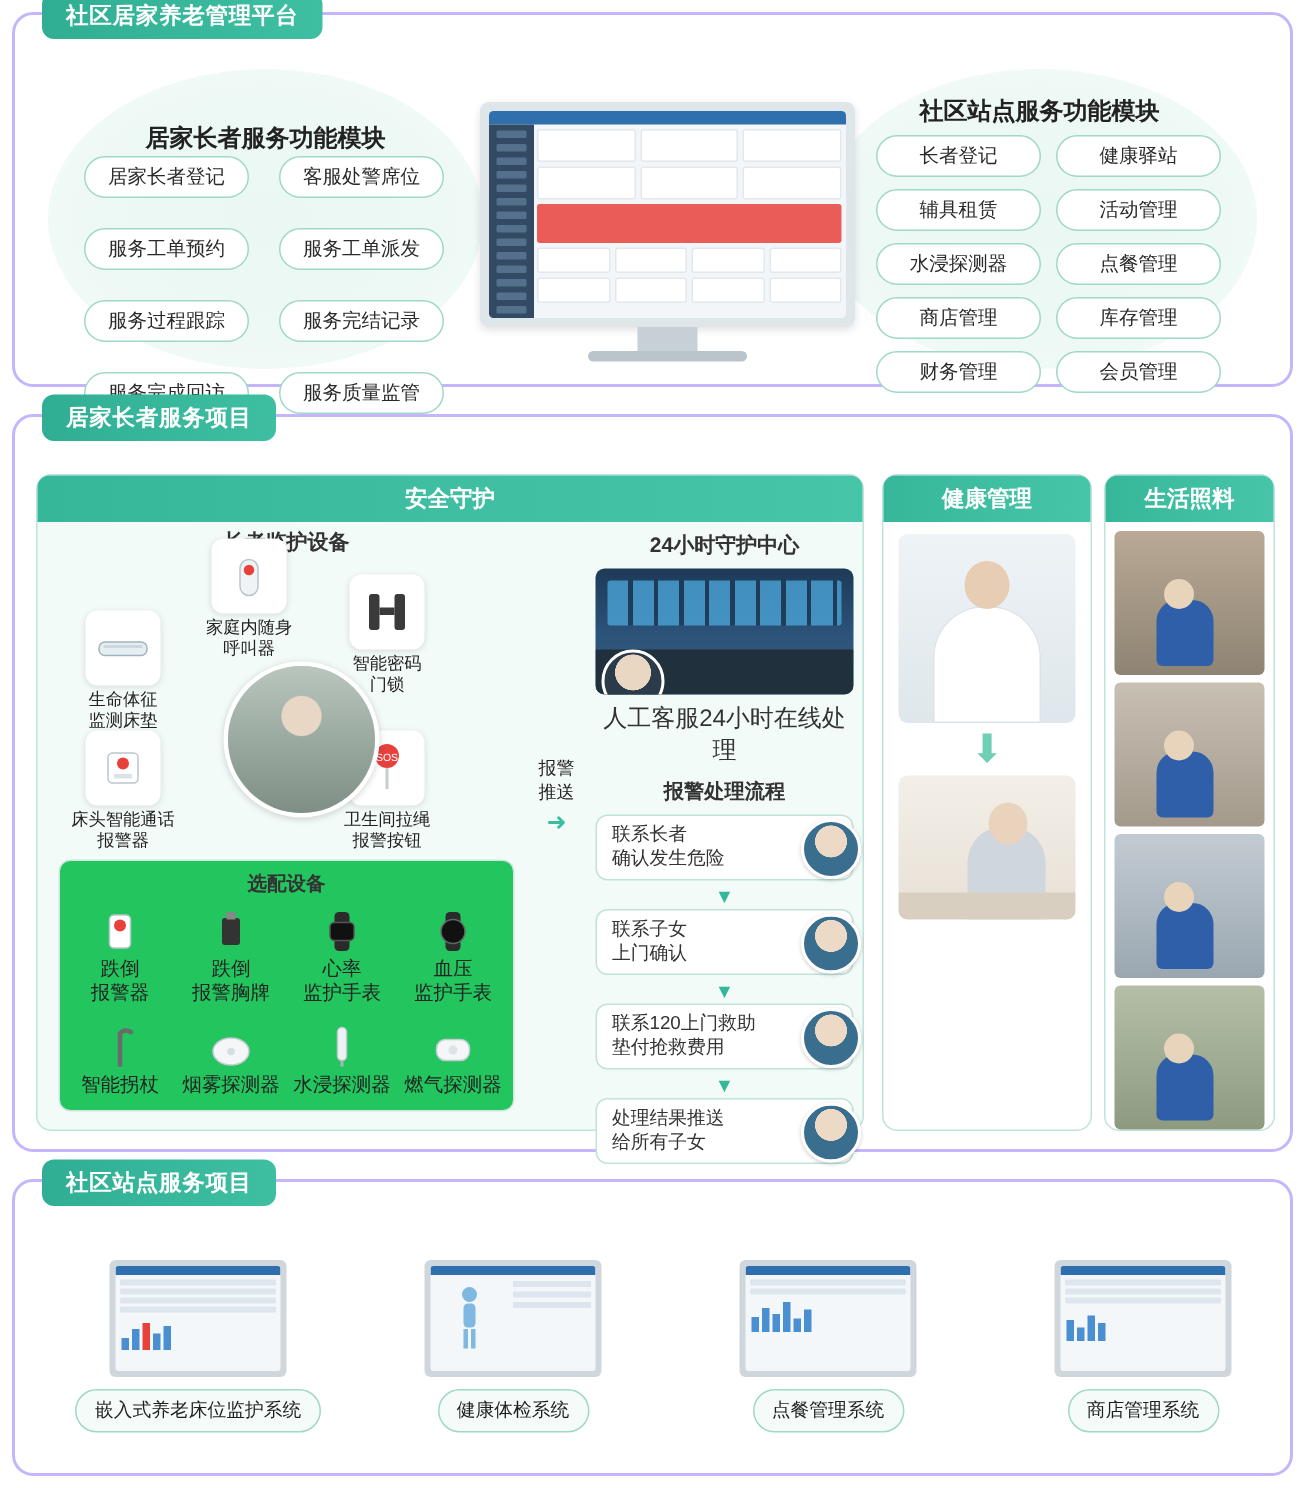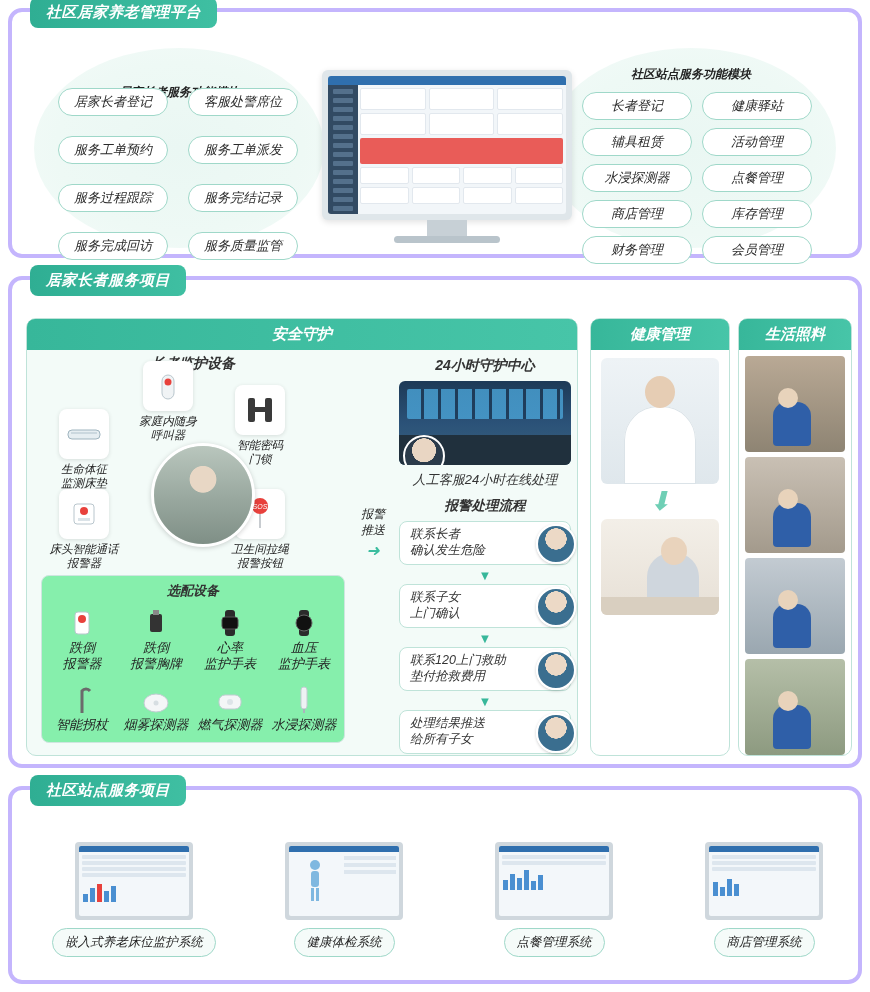--- a/index.html
+++ b/index.html
@@ -8,24 +8,23 @@
     width: 870px; height: 992px;
     background: #ffffff;
     font-family: "Liberation Sans", sans-serif;
     color: #333;
   }
   .page { position: relative; width: 870px; height: 992px; overflow: hidden; }
 
   
   .panel {
     position: absolute;
-    border: 4px solid #c4b5fd;
+    border: 2px solid #c4b5fd;
     border-radius: 14px;
     background: #ffffff;
-    font-style: italic;
   }
   .panel-title {
     position: absolute;
     top: -15px; left: 18px;
     background: linear-gradient(90deg,#2fae93,#3fbfa2);
     color: #fff;
     font-size: 15px;
     font-weight: bold;
     padding: 6px 16px;
     border-radius: 8px;
@@ -38,40 +37,40 @@
   .blob {
     position: absolute;
     border-radius: 50%;
     background: radial-gradient(ellipse at center, #eaf7f3 0%, #eef9f5 60%, #f4fbf9 100%);
   }
   #blob-left { left: 22px; top: 36px; width: 290px; height: 200px; }
   #blob-right { right: 22px; top: 36px; width: 290px; height: 200px; }
   .blob-title {
     position: absolute;
     width: 100%; text-align: center;
-    font-size: 12px; font-weight: bold; color: #222;
+    font-size: 16px; font-weight: bold; color: #222;
   }
   .pill {
     display: inline-flex; align-items: center; justify-content: center;
     border: 1px solid #9fd8c9;
     border-radius: 20px;
     background: #fff;
     color: #2a2a2a;
     font-size: 13px;
     height: 28px;
     padding: 0 10px;
     white-space: nowrap;
   }
   .pill-grid {
     position: absolute;
     display: grid;
     grid-template-columns: repeat(2, 1fr);
     gap: 8px 10px;
   }
-  #grid-left { left: 46px; top: 76px; width: 240px; gap: 20px; }
+  #grid-left { left: 46px; top: 94px; width: 240px; gap: 20px; }
   #grid-right { right: 46px; top: 80px; width: 230px; }
 
   
   #screen-mock {
     position: absolute;
     left: 310px; top: 58px; width: 250px; height: 175px;
   }
   .monitor {
     position: absolute; left: 0; top: 0; width: 250px; height: 150px;
     background: #dfe6ea; border-radius: 6px; padding: 6px;
@@ -137,21 +136,21 @@
     overflow: hidden;
   }
   #elder-photo { left: 108px; top: 82px; width: 104px; height: 104px; border: 3px solid #fff; box-shadow: 0 1px 5px rgba(0,0,0,.18); }
   .photo-inner { width: 100%; height: 100%; background:
       radial-gradient(circle at 50% 34%, #e8d7c5 0 16%, rgba(0,0,0,0) 17%),
       linear-gradient(180deg,#b9c6bd 0%, #98a79e 55%, #7f8f86 100%); }
 
   
   #optional {
     position: absolute; left: 14px; top: 256px; width: 304px; height: 168px;
-    border: 1px solid #cfe6e0; border-radius: 8px; background: #86efac;
+    border: 1px solid #cfe6e0; border-radius: 8px; background: #22c55e;
   }
   .opt-title { text-align: center; font-size: 13px; font-weight: bold; margin-top: 6px; }
   .opt-grid {
     display: grid; grid-template-columns: repeat(4,1fr);
     gap: 2px; padding: 4px 4px 0;
   }
   .opt-cell { text-align: center; font-size: 13px; line-height: 1.2; color: #222; }
   .opt-cell .ic {
     height: 34px; display: flex; align-items: flex-end; justify-content: center; margin-bottom: 2px;
   }
@@ -173,21 +172,21 @@
     background: linear-gradient(180deg,#1d3a57 0%, #2b5278 50%, #3a637f 100%);
     position: relative; overflow: hidden;
   }
   .c24-photo .mon-wall { position: absolute; left: 8px; top: 8px; right: 8px; height: 30px;
     background: repeating-linear-gradient(90deg,#4aa3d6 0 14px,#1d3a57 14px 17px); opacity:.8; border-radius:2px;}
   .c24-photo .desk { position: absolute; left: 0; right: 0; bottom: 0; height: 30px; background: #20303d; }
   .agent-avatar {
     position: absolute; left: 4px; top: 54px; width: 42px; height: 42px; border-radius: 50%;
     border: 2px solid #fff; background: radial-gradient(circle at 50% 35%, #e9d6c3 0 38%, #2b3b4a 39%);
   }
-  .c24-cap { text-align: center; font-size: 13px; margin: 6px 0 8px; }
+  .c24-cap { text-align: center; font-size: 16px; margin: 6px 0 8px; }
   .flow-title { text-align: center; font-size: 13.5px; font-weight: bold; margin-bottom: 6px; }
   .flow-step {
     position: relative;
     border: 1px solid #bfe3d9; border-radius: 8px; background: #fff;
     height: 44px; margin-bottom: 4px;
     display: flex; align-items: center; padding-left: 10px;
     font-size: 12.5px; line-height: 1.25;
   }
   .flow-step .sc {
     position: absolute; right: -6px; top: 2px; width: 40px; height: 40px; border-radius: 50%;
@@ -464,35 +463,35 @@
             <div class="ic">
               <svg width="30" height="26" viewBox="0 0 30 26">
                   <ellipse cx="15" cy="14" rx="12" ry="9" fill="#f4f6f7" stroke="#c3ccd2"></ellipse>
                   <circle cx="15" cy="14" r="2.5" fill="#d7dee2"></circle>
                 </svg>
             </div>
             <div style="white-space:pre-line">烟雾探测器</div>
           </div>
           <div class="opt-cell">
             <div class="ic">
+              <svg width="20" height="32" viewBox="0 0 20 32">
+                  <rect x="7" y="4" width="6" height="22" rx="3" fill="#eef2f4" stroke="#c3ccd2"></rect>
+                  <rect x="9" y="26" width="2" height="4" fill="#aab5bc"></rect>
+                </svg>
+            </div>
+            <div style="white-space:pre-line">水浸探测器</div>
+          </div>
+          <div class="opt-cell">
+            <div class="ic">
               <svg width="30" height="26" viewBox="0 0 30 26">
                   <rect x="4" y="6" width="22" height="14" rx="6" fill="#f4f6f7" stroke="#c3ccd2"></rect>
                   <circle cx="15" cy="13" r="3" fill="#dde4e8"></circle>
                 </svg>
             </div>
             <div style="white-space:pre-line">燃气探测器</div>
-          </div>
-          <div class="opt-cell">
-            <div class="ic">
-              <svg width="20" height="32" viewBox="0 0 20 32">
-                  <rect x="7" y="4" width="6" height="22" rx="3" fill="#eef2f4" stroke="#c3ccd2"></rect>
-                  <rect x="9" y="26" width="2" height="4" fill="#aab5bc"></rect>
-                </svg>
-            </div>
-            <div style="white-space:pre-line">水浸探测器</div>
           </div>
         </div>
       </div>
 
       <div id="alarm-push">
         <div style="white-space:pre-line">报警
 推送</div>
         <div class="arrow">➜</div>
       </div>
 

